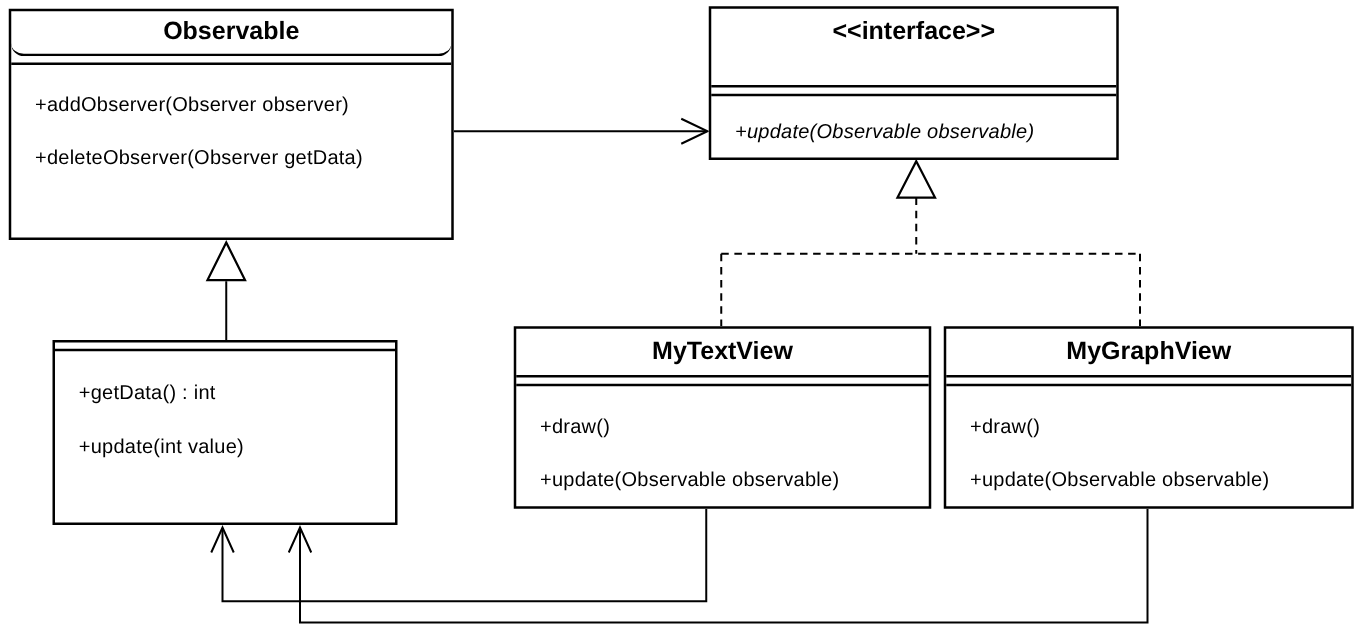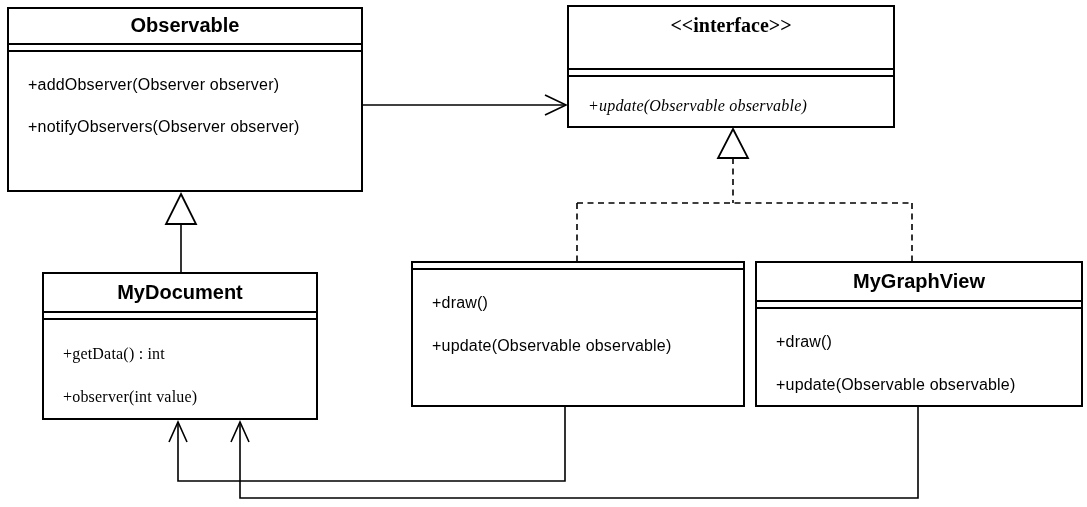--- a/index.html
+++ b/index.html
@@ -42,33 +42,33 @@
   .uml-methods {
     font-size: 16px;
     padding-left: 19px;
     white-space: nowrap;
     overflow: hidden;
   }
   .uml-method { line-height: 43px; letter-spacing: 0.2px; }
 
   
   .box-observable { left: 7px; top: 7px; width: 356px; height: 185px; }
-  .box-observable .uml-title { height: 36px; line-height: 33px; }
+  .box-observable .uml-title { height: 36px; line-height: 33px; border-radius: 10px; }
   .box-observable .uml-method { line-height: 42px; }
   .box-observable .uml-methods { padding-top: 12px; }
 
   
-  .box-observer { left: 567px; top: 5px; width: 328px; height: 123px; font-family: Liberation Serif, serif; }
+  .box-observer { left: 567px; top: 5px; width: 328px; height: 123px; }
   .box-observer .uml-title { height: 63px; line-height: 24px; padding-top: 6px; }
   .box-observer .uml-methods { padding-top: 7px; font-style: italic; }
 
   
   .box-mydocument { left: 42px; top: 272px; width: 276px; height: 148px; }
   .box-mydocument .uml-title { height: 39px; line-height: 36px; }
-  .box-mydocument .uml-methods { padding-top: 12px; font-family: Liberation Serif, serif; }
+  .box-mydocument .uml-methods { padding-top: 12px; }
 
   
   .box-mytextview { left: 411px; top: 261px; width: 334px; height: 146px; }
   .box-mytextview .uml-title { height: 39px; line-height: 36px; }
   .box-mytextview .uml-methods { padding-top: 11px; }
 
   
   .box-mygraphview { left: 755px; top: 261px; width: 328px; height: 146px; }
   .box-mygraphview .uml-title { height: 39px; line-height: 36px; }
   .box-mygraphview .uml-methods { padding-top: 11px; }
@@ -111,46 +111,46 @@
     </g>
   </svg>
 
   <div class="uml-class box-observable">
     <div class="uml-title">
       <div>Observable</div>
     </div>
     <div class="uml-attrs"></div>
     <div class="uml-methods">
       <div class="uml-method">+addObserver(Observer observer)</div>
-      <div class="uml-method">+notifyObservers(Observer observer)</div>
+      <div class="uml-method">+deleteObserver(Observer getData)</div>
     </div>
   </div>
 
   <div class="uml-class box-observer">
     <div class="uml-title">
       <div>&lt;&lt;interface&gt;&gt;</div>
     </div>
     <div class="uml-attrs"></div>
     <div class="uml-methods">
       <div class="uml-method">+update(Observable observable)</div>
     </div>
   </div>
 
   <div class="uml-class box-mydocument">
-    <div class="uml-title">
-      <div>MyDocument</div>
-    </div>
     <div class="uml-attrs"></div>
     <div class="uml-methods">
       <div class="uml-method">+getData() : int</div>
-      <div class="uml-method">+observer(int value)</div>
+      <div class="uml-method">+update(int value)</div>
     </div>
   </div>
 
   <div class="uml-class box-mytextview">
+    <div class="uml-title">
+      <div>MyTextView</div>
+    </div>
     <div class="uml-attrs"></div>
     <div class="uml-methods">
       <div class="uml-method">+draw()</div>
       <div class="uml-method">+update(Observable observable)</div>
     </div>
   </div>
 
   <div class="uml-class box-mygraphview">
     <div class="uml-title">
       <div>MyGraphView</div>

